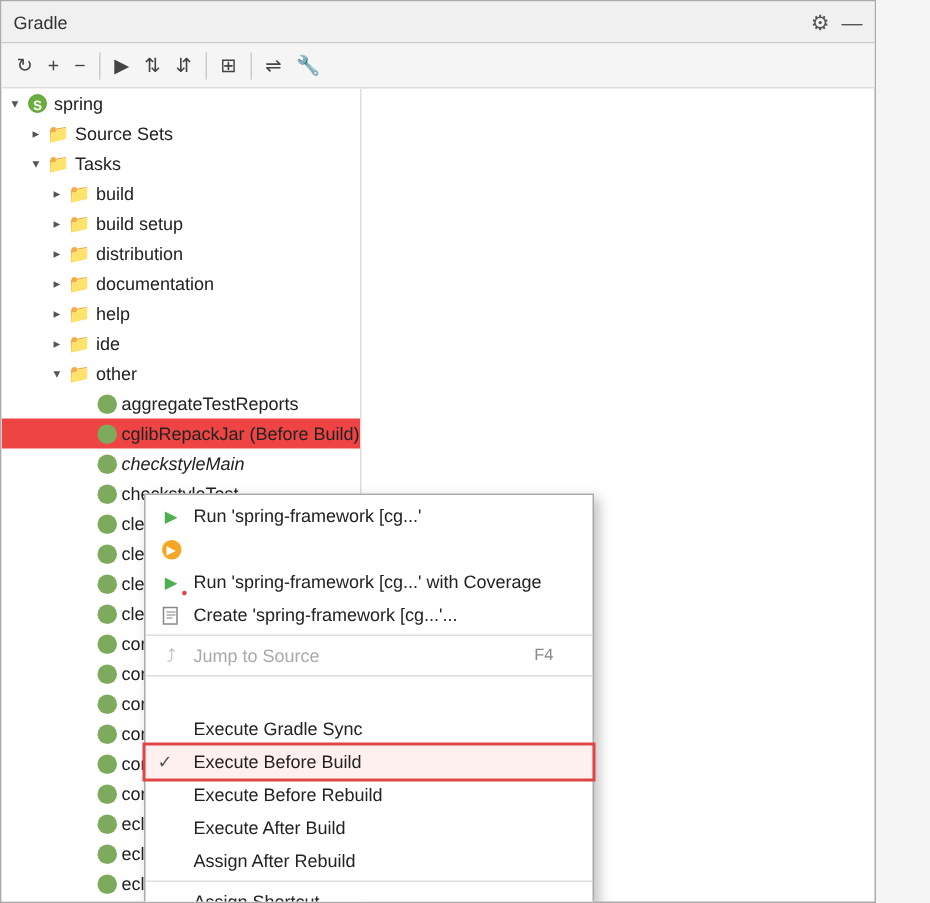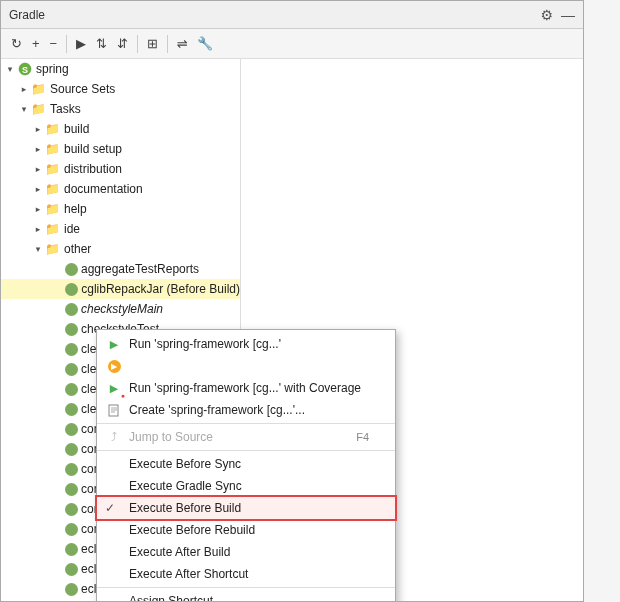--- a/index.html
+++ b/index.html
@@ -92,21 +92,21 @@
     }
 
     .tree-item {
       display: flex;
       align-items: center;
       padding: 1px 0;
       cursor: pointer;
       white-space: nowrap;
       height: 20px;
     }
-    .tree-item.selected { background: #fef9c3; justify-content: space-between; }
+    .tree-item.selected { background: #ef4444; }
 
     .arrow {
       width: 14px;
       height: 14px;
       display: inline-flex;
       align-items: center;
       justify-content: center;
       font-size: 9px;
       color: #555;
       flex-shrink: 0;
@@ -434,21 +434,20 @@
       <div class="menu-item disabled">
         <span class="menu-item-icon" style="color:#bbb; font-size:12px;">⤴</span>
         <span>Jump to Source</span>
         <span class="menu-item-shortcut">F4</span>
       </div>
 
       <div style="border-top:1px solid #ddd; margin:2px 0;"></div>
 
       <div class="menu-item">
         <span class="menu-item-icon"></span>
-        <span>Execute Before Sync</span>
       </div>
 
       <div class="menu-item">
         <span class="menu-item-icon"></span>
         <span>Execute Gradle Sync</span>
       </div>
 
       <div class="menu-item highlighted">
         <span class="check-mark">✓</span>
         <span>Execute Before Build</span>
@@ -459,21 +458,21 @@
         <span>Execute Before Rebuild</span>
       </div>
 
       <div class="menu-item">
         <span class="menu-item-icon"></span>
         <span>Execute After Build</span>
       </div>
 
       <div class="menu-item">
         <span class="menu-item-icon"></span>
-        <span>Execute After Shortcut</span>
+        <span>Assign After Rebuild</span>
       </div>
 
       <div style="border-top:1px solid #ddd; margin:2px 0;"></div>
 
       <div class="menu-item">
         <span class="menu-item-icon"></span>
         <span>Assign Shortcut...</span>
       </div>
 
     </div>

